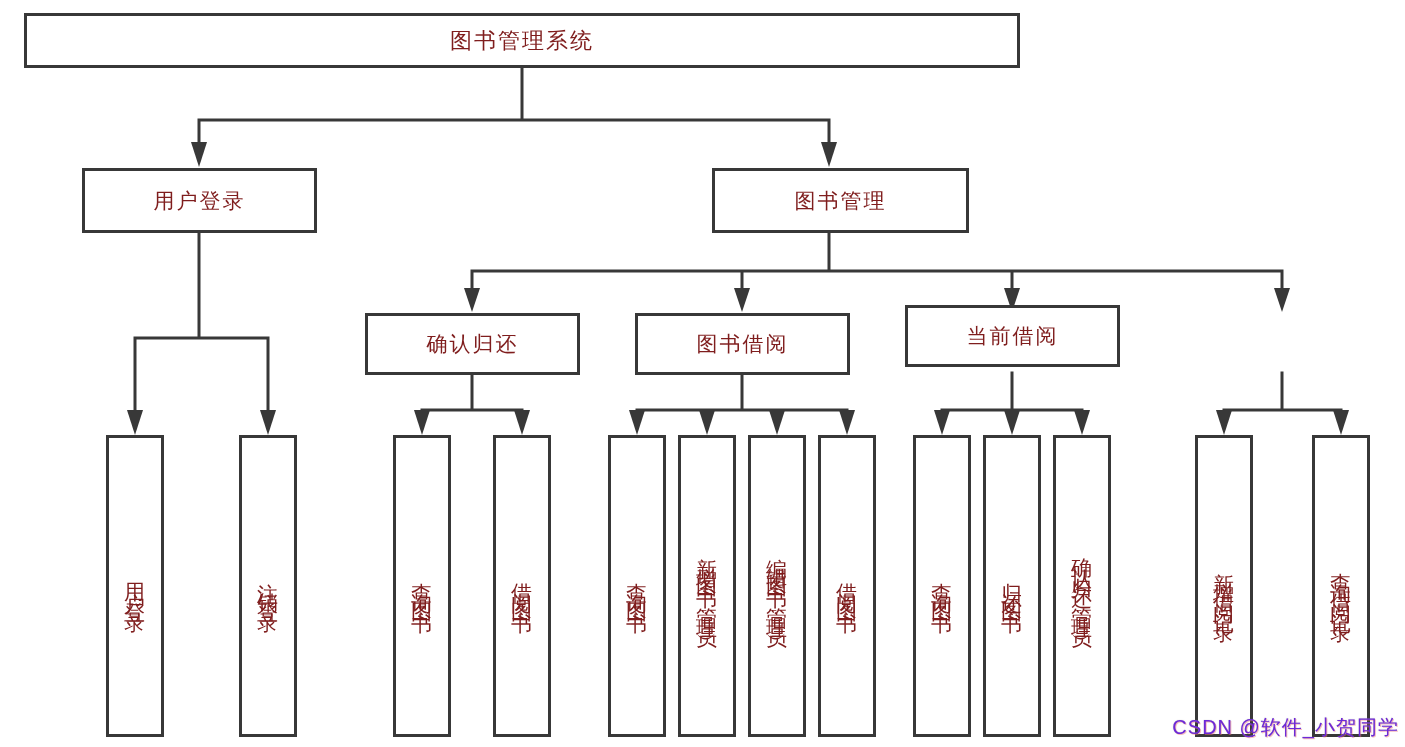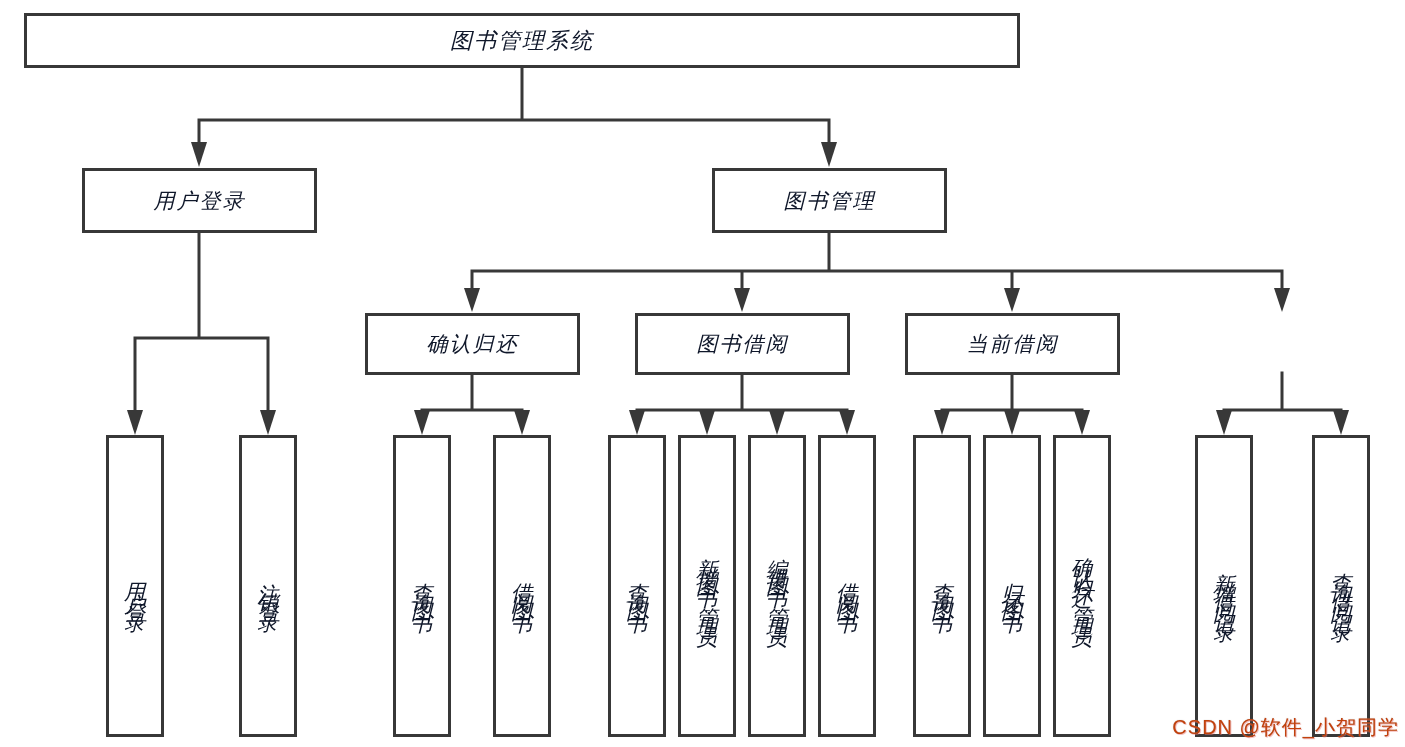--- a/index.html
+++ b/index.html
@@ -27,25 +27,24 @@
     position: absolute;
     box-sizing: border-box;
     border: 3px solid #383838;
     background: #ffffff;
     display: flex;
     align-items: center;
     justify-content: center;
     z-index: 2;
   }
   .node .lbl {
-    color: #0f172a;
+    color: #7f1d1d;
     font-size: 21px;
     letter-spacing: 2px;
     white-space: nowrap;
-    font-style: italic;
   }
   .root-box .lbl {
     font-size: 22px;
   }
   .leaf {
     width: 58px;
     top: 435px;
     height: 302px;
   }
   .leaf .lbl {
@@ -60,21 +59,21 @@
     height: 62px;
     width: 215px;
   }
   .watermark {
     position: absolute;
     right: 6px;
     top: 714px;
     z-index: 3;
     font-size: 20px;
     letter-spacing: 1px;
-    color: #c2410c;
+    color: #6d28d9;
     text-shadow: 1px 1px 0 rgba(240, 120, 120, 0.45), 0 0 1px rgba(140, 140, 140, 0.6);
     white-space: nowrap;
     margin-left: 40px;
   }
 </style>
 </head>
 <body>
 
 <div class="stage">
 
@@ -126,33 +125,33 @@
   </svg>
 
   <div class="node root-box" style="left:24px; top:13px; width:996px; height:55px;">
     <span class="lbl">图书管理系统</span>
   </div>
 
   <div class="node" style="left:82px; top:168px; width:235px; height:65px;">
     <span class="lbl">用户登录</span>
   </div>
 
-  <div class="node" style="left:712px; top:168px; width:235px; height:65px;">
+  <div class="node" style="left:712px; top:168px; width:257px; height:65px;">
     <span class="lbl">图书管理</span>
   </div>
 
   <div class="node hbox" style="left:365px; top:313px;">
     <span class="lbl">确认归还</span>
   </div>
 
   <div class="node hbox" style="left:635px; top:313px;text-align:right;">
     <span class="lbl">图书借阅</span>
   </div>
 
-  <div class="node hbox" style="left:905px; top:313px;justify-content:center;">
+  <div class="node hbox" style="left:905px; top:305px;justify-content:center;">
     <span class="lbl">当前借阅</span>
   </div>
 
 
   <div class="node leaf" style="left:106px;">
     <span class="lbl">用户登录</span>
   </div>
 
   <div class="node leaf" style="left:239px;">
     <span class="lbl">注销登录</span>

